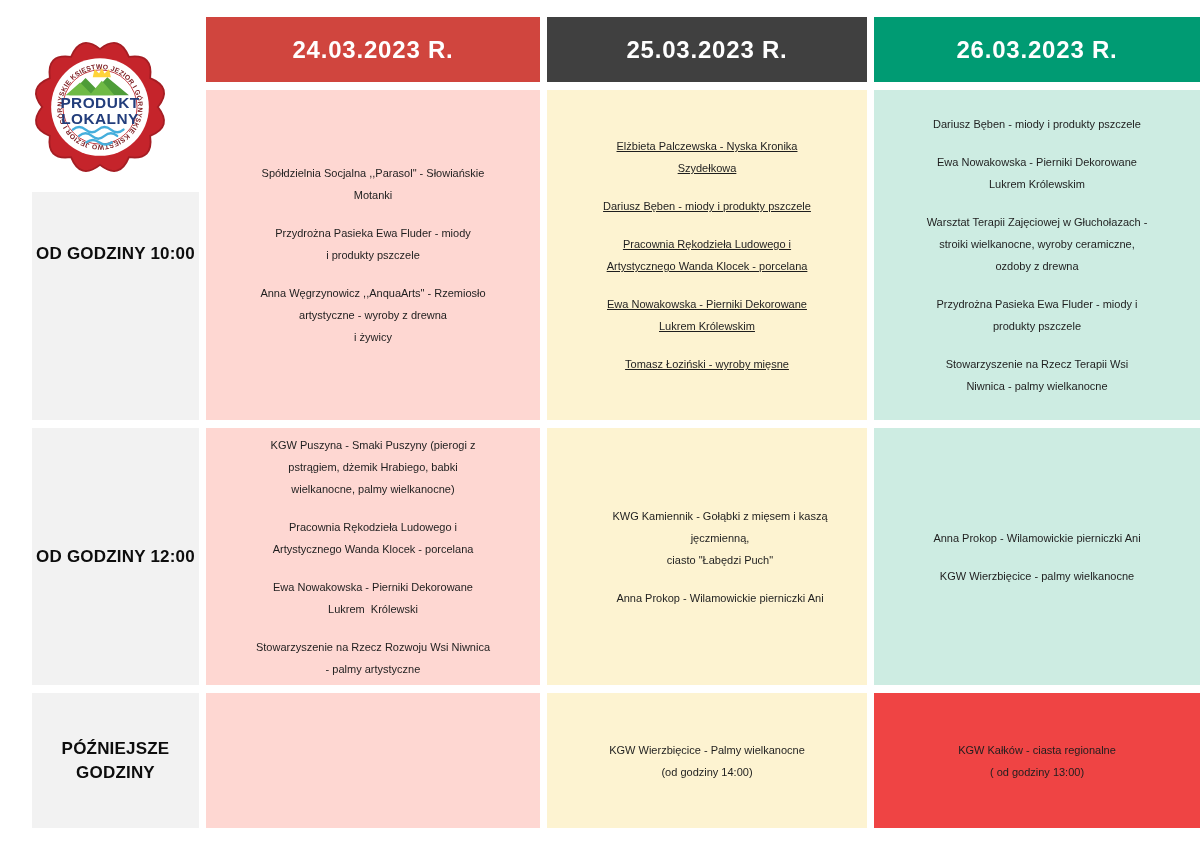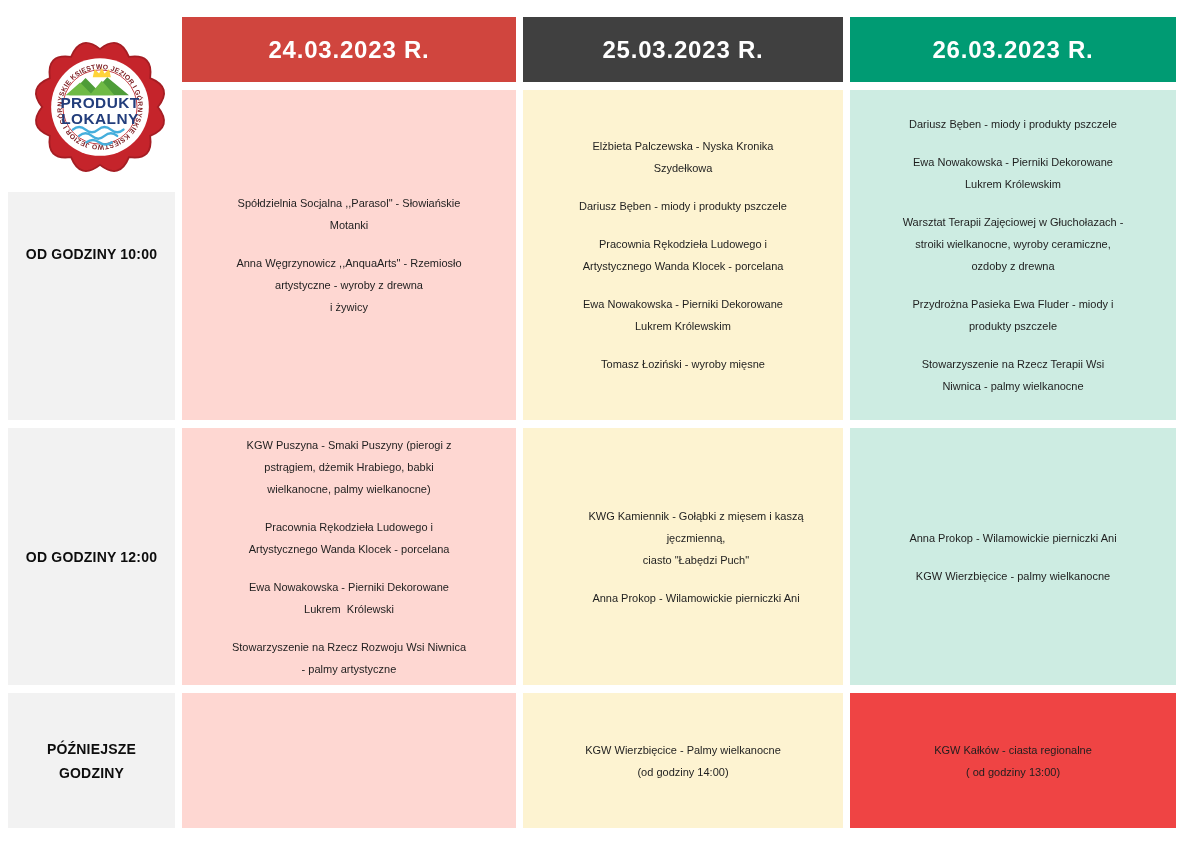--- a/index.html
+++ b/index.html
@@ -2,21 +2,21 @@
 <html><head>
 <meta charset="utf-8">
 <style>
   html,body { margin:0; padding:0; }
   body { font-family:"Liberation Sans", sans-serif; background:#ffffff; }
   .page { position:relative; width:1200px; height:851px; background:#ffffff; overflow:hidden; }
 
   .logo { position:absolute; left:24px; top:28px; width:152px; height:158px; }
 
   .grid {
-    position:absolute; left:8px; top:17px;
+    position:absolute; left:32px; top:17px;
     display:grid;
     grid-template-columns:167px 334px 320px 326px;
     grid-template-rows:65px 330px 257px 135px;
     column-gap:7px; row-gap:8px;
   }
 
   .hdr {
     display:flex; align-items:center; justify-content:center;
     color:#ffffff; font-weight:bold; font-size:24px; letter-spacing:0.8px;
   }
@@ -25,21 +25,21 @@
     display:flex; flex-direction:column; align-items:center; justify-content:center;
     text-align:center; padding:8px 6px; box-sizing:border-box;
     font-size:11px; line-height:22px; color:#1e1e1e;
   }
   .para { margin:0 0 16px 0; white-space:pre-wrap; }
   .para:last-child { margin-bottom:0; }
 
   .tlabel {
     background:#F2F2F2;
     display:flex; align-items:center; justify-content:center;
-    font-weight:bold; font-size:14px; color:#0d0d0d;
+    font-weight:bold; font-size:17px; color:#0d0d0d;
     text-align:center; white-space:pre-line; letter-spacing:0.2px; line-height:24px;
     box-sizing:border-box;
   }
   .lblwrap { display:flex; align-items:flex-end; background:transparent; }
   .tlabel.first {
     width:100%; height:228px;
     align-items:flex-start; padding-top:50px;
   }
   .spacer { background:transparent; }
 </style>
@@ -82,25 +82,27 @@
     <div class="hdr" style="background: rgb(208, 69, 62);">24.03.2023 R.</div>
     <div class="hdr" style="background: #404040;">25.03.2023 R.</div>
     <div class="hdr" style="background: rgb(0, 155, 115);">26.03.2023 R.</div>
 
     <div class="lblwrap">
       <div class="tlabel first">OD GODZINY 10:00</div>
     </div>
     <div class="cell" style="background: rgb(254, 215, 210);">
         <p class="para">Spółdzielnia Socjalna ,,Parasol" - Słowiańskie
 Motanki</p>
+        <p class="para">Przydrożna Pasieka Ewa Fluder - miody
+i produkty pszczele</p>
         <p class="para">Anna Węgrzynowicz ,,AnquaArts" - Rzemiosło
 artystyczne - wyroby z drewna
 i żywicy</p>
       </div>
-    <div class="cell" style="background: rgb(253, 243, 209);">
+    <div class="cell" style="background: rgb(253, 243, 209); text-decoration: underline;">
         <p class="para">Elżbieta Palczewska - Nyska Kronika
 Szydełkowa</p>
         <p class="para">Dariusz Bęben - miody i produkty pszczele</p>
         <p class="para">Pracownia Rękodzieła Ludowego i
 Artystycznego Wanda Klocek - porcelana</p>
         <p class="para">Ewa Nowakowska - Pierniki Dekorowane
 Lukrem Królewskim</p>
         <p class="para">Tomasz Łoziński - wyroby mięsne</p>
       </div>
     <div class="cell" style="background: rgb(205, 236, 226);">

